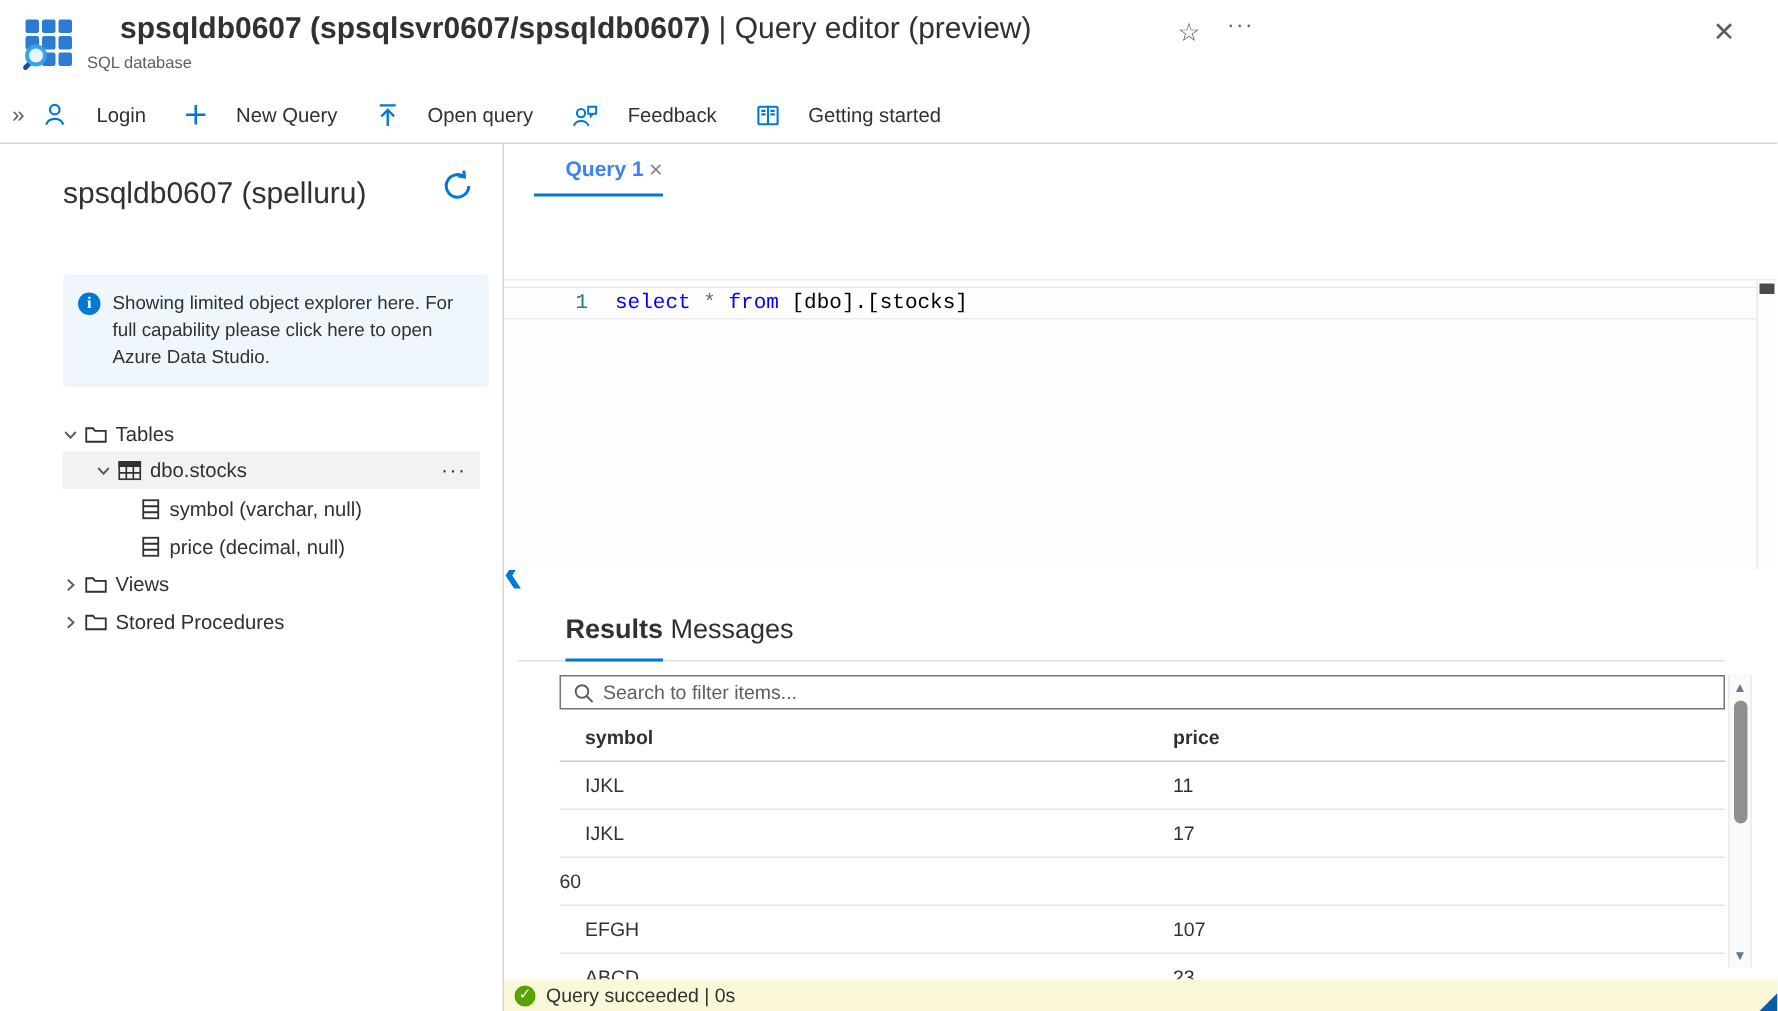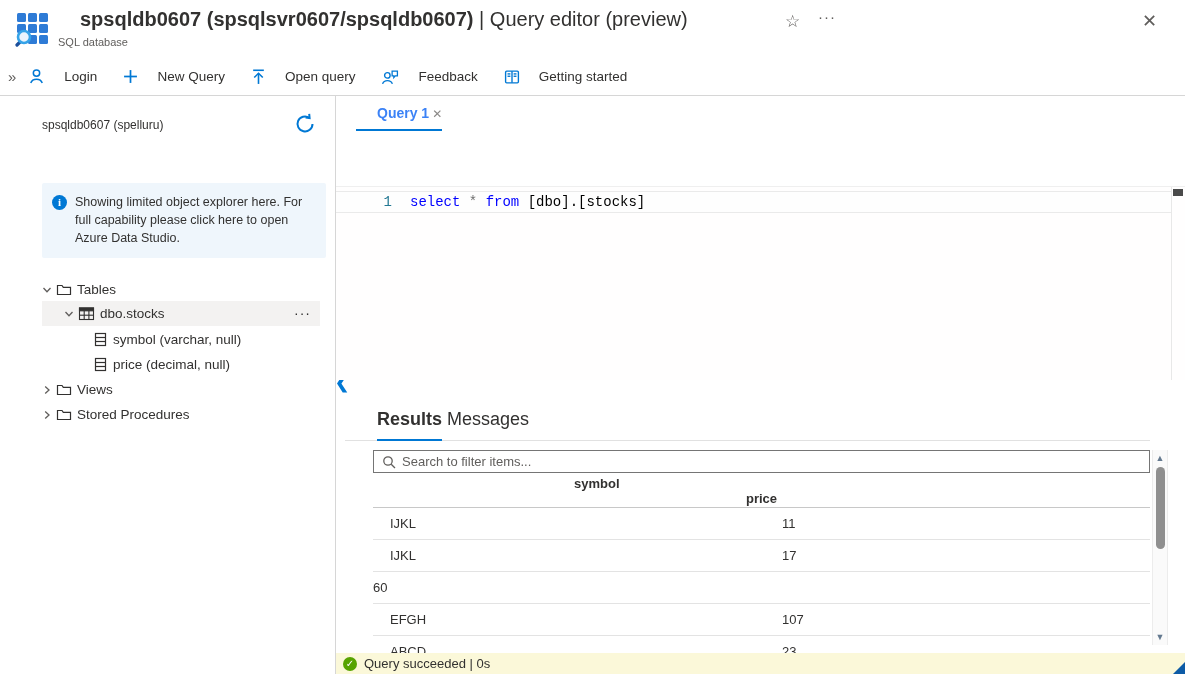--- a/index.html
+++ b/index.html
@@ -21,21 +21,21 @@
   .cmdbar { height:38px; flex:0 0 38px; border-bottom:1px solid #d6d6d6; display:flex; align-items:center; }
   .cmd-collapse { color:#605e5c; font-size:15px; padding:0 12px 0 8px; cursor:pointer; }
   .cmd-item { display:flex; align-items:center; gap:19px; font-size:13.5px; color:#323130; margin-right:26px; cursor:pointer; }
   .cmd-item svg { display:block; }
 
   
   .body { flex:1; display:flex; min-height:0; }
 
   
   .sidebar { width:336px; flex:0 0 336px; position:relative; border-right:1px solid #d6d6d6; background:#fff; }
-  .db-name { position:absolute; left:42px; top:22px; font-size:12px; }
+  .db-name { position:absolute; left:42px; top:22px; font-size:20px; }
   .refresh-btn { position:absolute; right:18px; top:16px; width:24px; height:24px; cursor:pointer; }
   .infobox { position:absolute; left:42px; top:87px; width:284px; background:#eff6fc; border-radius:2px;
              padding:11px 12px 11px 10px; display:flex; gap:8px; }
   .info-ic { width:15px; height:15px; border-radius:50%; background:#0078d4; color:#fff; flex:0 0 15px;
              font-size:11px; font-weight:bold; text-align:center; line-height:15px; font-family:"Liberation Serif",serif; margin-top:1px; }
   .info-txt { font-size:12.5px; line-height:1.42; color:#323130; }
   .tree-row { position:absolute; height:25px; display:flex; align-items:center; font-size:13.5px; white-space:nowrap; cursor:pointer; }
   .tree-row svg { flex:0 0 auto; }
   .tree-row .lbl { margin-left:5px; }
   .chev { margin-right:4px; }
@@ -72,21 +72,21 @@
   .rtab { position:absolute; top:5px; font-size:18px; padding-bottom:9px; cursor:pointer; }
   .rtab.active { left:32px; font-weight:bold; border-bottom:2px solid #0078d4; color:#323130; }
   .rtab.inactive { left:102px; color:#323130; }
 
   .searchbox { position:absolute; left:37px; top:354px; width:777px; height:23px; border:1px solid #757575;
                display:flex; align-items:center; padding:0 8px; gap:6px; background:#fff; }
   .searchbox input { border:none; outline:none; flex:1; font-size:13px; font-family:"Liberation Sans",sans-serif; color:#605e5c; background:transparent; }
   .searchbox input::placeholder { color:#605e5c; opacity:1; }
 
   .rtable { position:absolute; left:37px; top:380px; width:777px; height:177px; overflow:hidden; }
-  .thead { height:32px; display:flex; align-items:center; border-bottom:1px solid #c8c8c8; font-weight:bold; font-size:13px;flex-direction:column; }
+  .thead { height:32px; display:flex; align-items:center; border-bottom:1px solid #c8c8c8; font-weight:bold; font-size:13px; }
   .trow { height:32px; display:flex; align-items:center; border-bottom:1px solid #e3e3e3; font-size:13px; cursor:default; }
   .c-sym { width:409px; padding-left:17px; }
   .c-pr  { flex:1; }
 
   .vscroll { position:absolute; right:17px; top:354px; width:16px; height:195px; background:#fafafa;
              border-left:1px solid #ececec; border-right:1px solid #ececec; }
   .vs-up, .vs-dn { position:absolute; left:0; width:100%; text-align:center; font-size:9px; color:#64798f; cursor:pointer; }
   .vs-up { top:3px; } .vs-dn { bottom:3px; }
   .vs-thumb { position:absolute; left:3px; top:17px; width:9px; height:82px; background:#8f8f8f; border-radius:6px; cursor:grab; }
 

